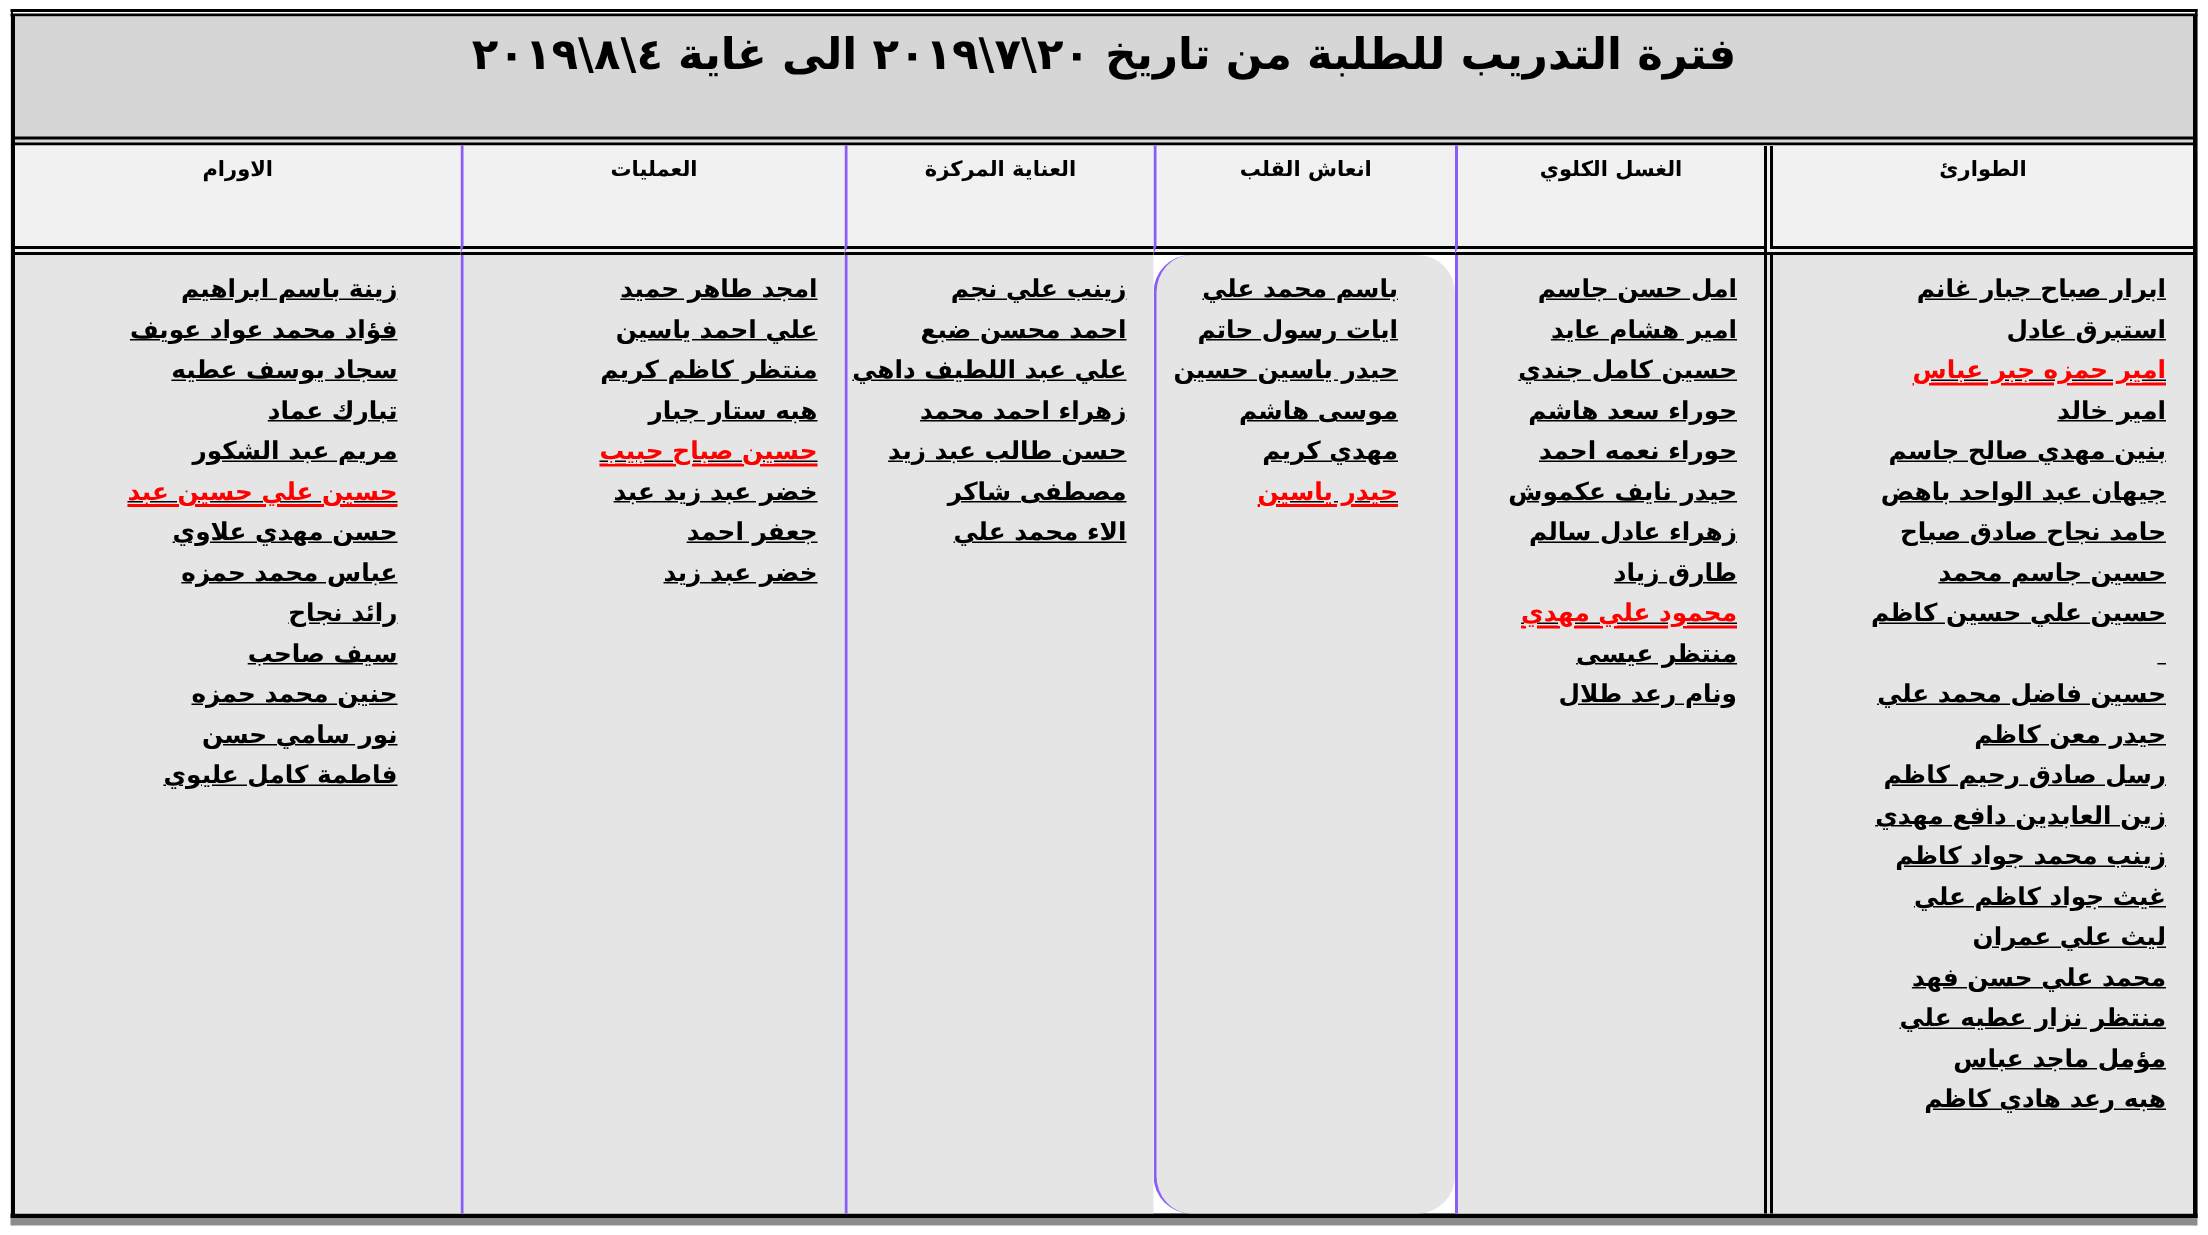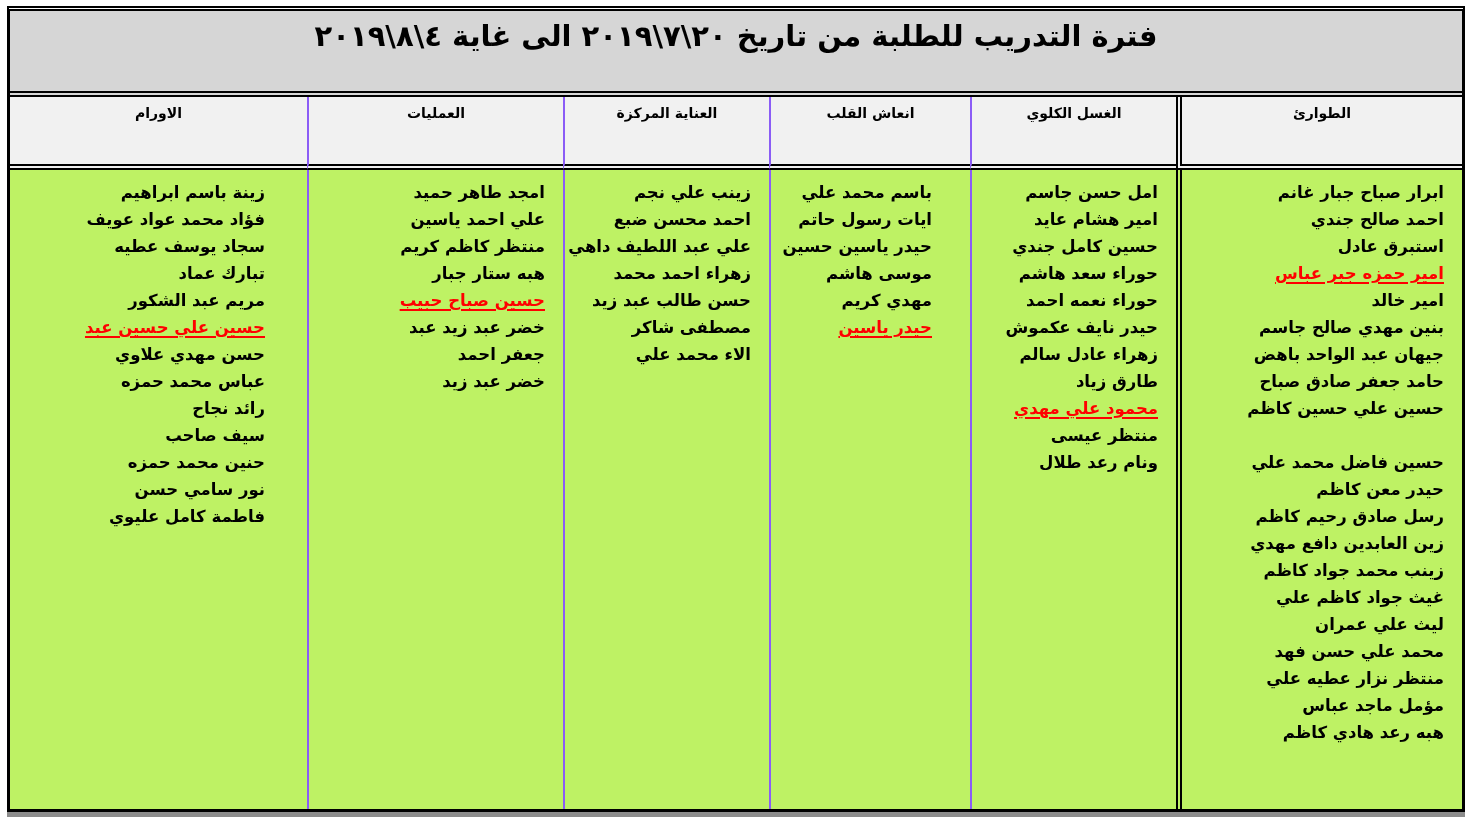--- a/index.html
+++ b/index.html
@@ -39,35 +39,36 @@
   .hcell {
     background: var(--header-bg, #f1f1f1);
     border-bottom: 6px double #000;
     text-align: center;
     font-weight: bold;
     font-size: 14px;
     padding-top: 8px;
     color: #000;
   }
   .bcell {
-    background: #bef264;
+    background: #e5e5e5;
     padding: 9px 18px 0 4px;
     text-align: right;
     direction: rtl;
     font-weight: bold;
     font-size: 16.5px;
     line-height: 27px;
     color: #000;
     overflow: hidden;
+    text-decoration: underline;
   }
   
   .c1 { border-left: 6px double #000; } 
   .c2, .c3, .c4, .c5 { border-left: 2px solid #8b5cf6; }
   .c6 { border-left: none; }
-  .bcell.c3 { padding-left: 4px; padding-right: 38px; } 
+  .bcell.c3 { padding-left: 4px; padding-right: 38px; border-radius: 25px; } 
   .bcell.c6 { padding-right: 42px; }                    
   .name { display: block; white-space: nowrap; }
   .name.red {
     color: var(--highlight, #ff0000);
     text-decoration: underline;
     text-decoration-thickness: 2px;
     text-underline-offset: 3px;
   }
   .name.empty { min-height: 27px; }
 </style>
@@ -78,27 +79,27 @@
   <div class="title-row">فترة التدريب للطلبة من تاريخ ٢٠\٧\٢٠١٩ الى غاية ٤\٨\٢٠١٩</div>
   <div class="grid" id="grid">
       <div class="hcell c1">الطوارئ</div>
       <div class="hcell c2">الغسل الكلوي</div>
       <div class="hcell c3">انعاش القلب</div>
       <div class="hcell c4">العناية المركزة</div>
       <div class="hcell c5">العمليات</div>
       <div class="hcell c6">الاورام</div>
       <div class="bcell c1">
         <span class="name">ابرار صباح جبار غانم</span>
-        <span class="name">احمد صالح جندي</span>
         <span class="name">استبرق عادل</span>
         <span class="name red">امير حمزه جبر عباس</span>
         <span class="name">امير خالد</span>
         <span class="name">بنين مهدي صالح جاسم</span>
         <span class="name">جيهان عبد الواحد باهض</span>
-        <span class="name">حامد جعفر صادق صباح</span>
+        <span class="name">حامد نجاح صادق صباح</span>
+        <span class="name">حسين جاسم محمد</span>
         <span class="name">حسين علي حسين كاظم</span>
         <span class="name empty">&nbsp;</span>
         <span class="name">حسين فاضل محمد علي</span>
         <span class="name">حيدر معن كاظم</span>
         <span class="name">رسل صادق رحيم كاظم</span>
         <span class="name">زين العابدين دافع مهدي</span>
         <span class="name">زينب محمد جواد كاظم</span>
         <span class="name">غيث جواد كاظم علي</span>
         <span class="name">ليث علي عمران</span>
         <span class="name">محمد علي حسن فهد</span>

